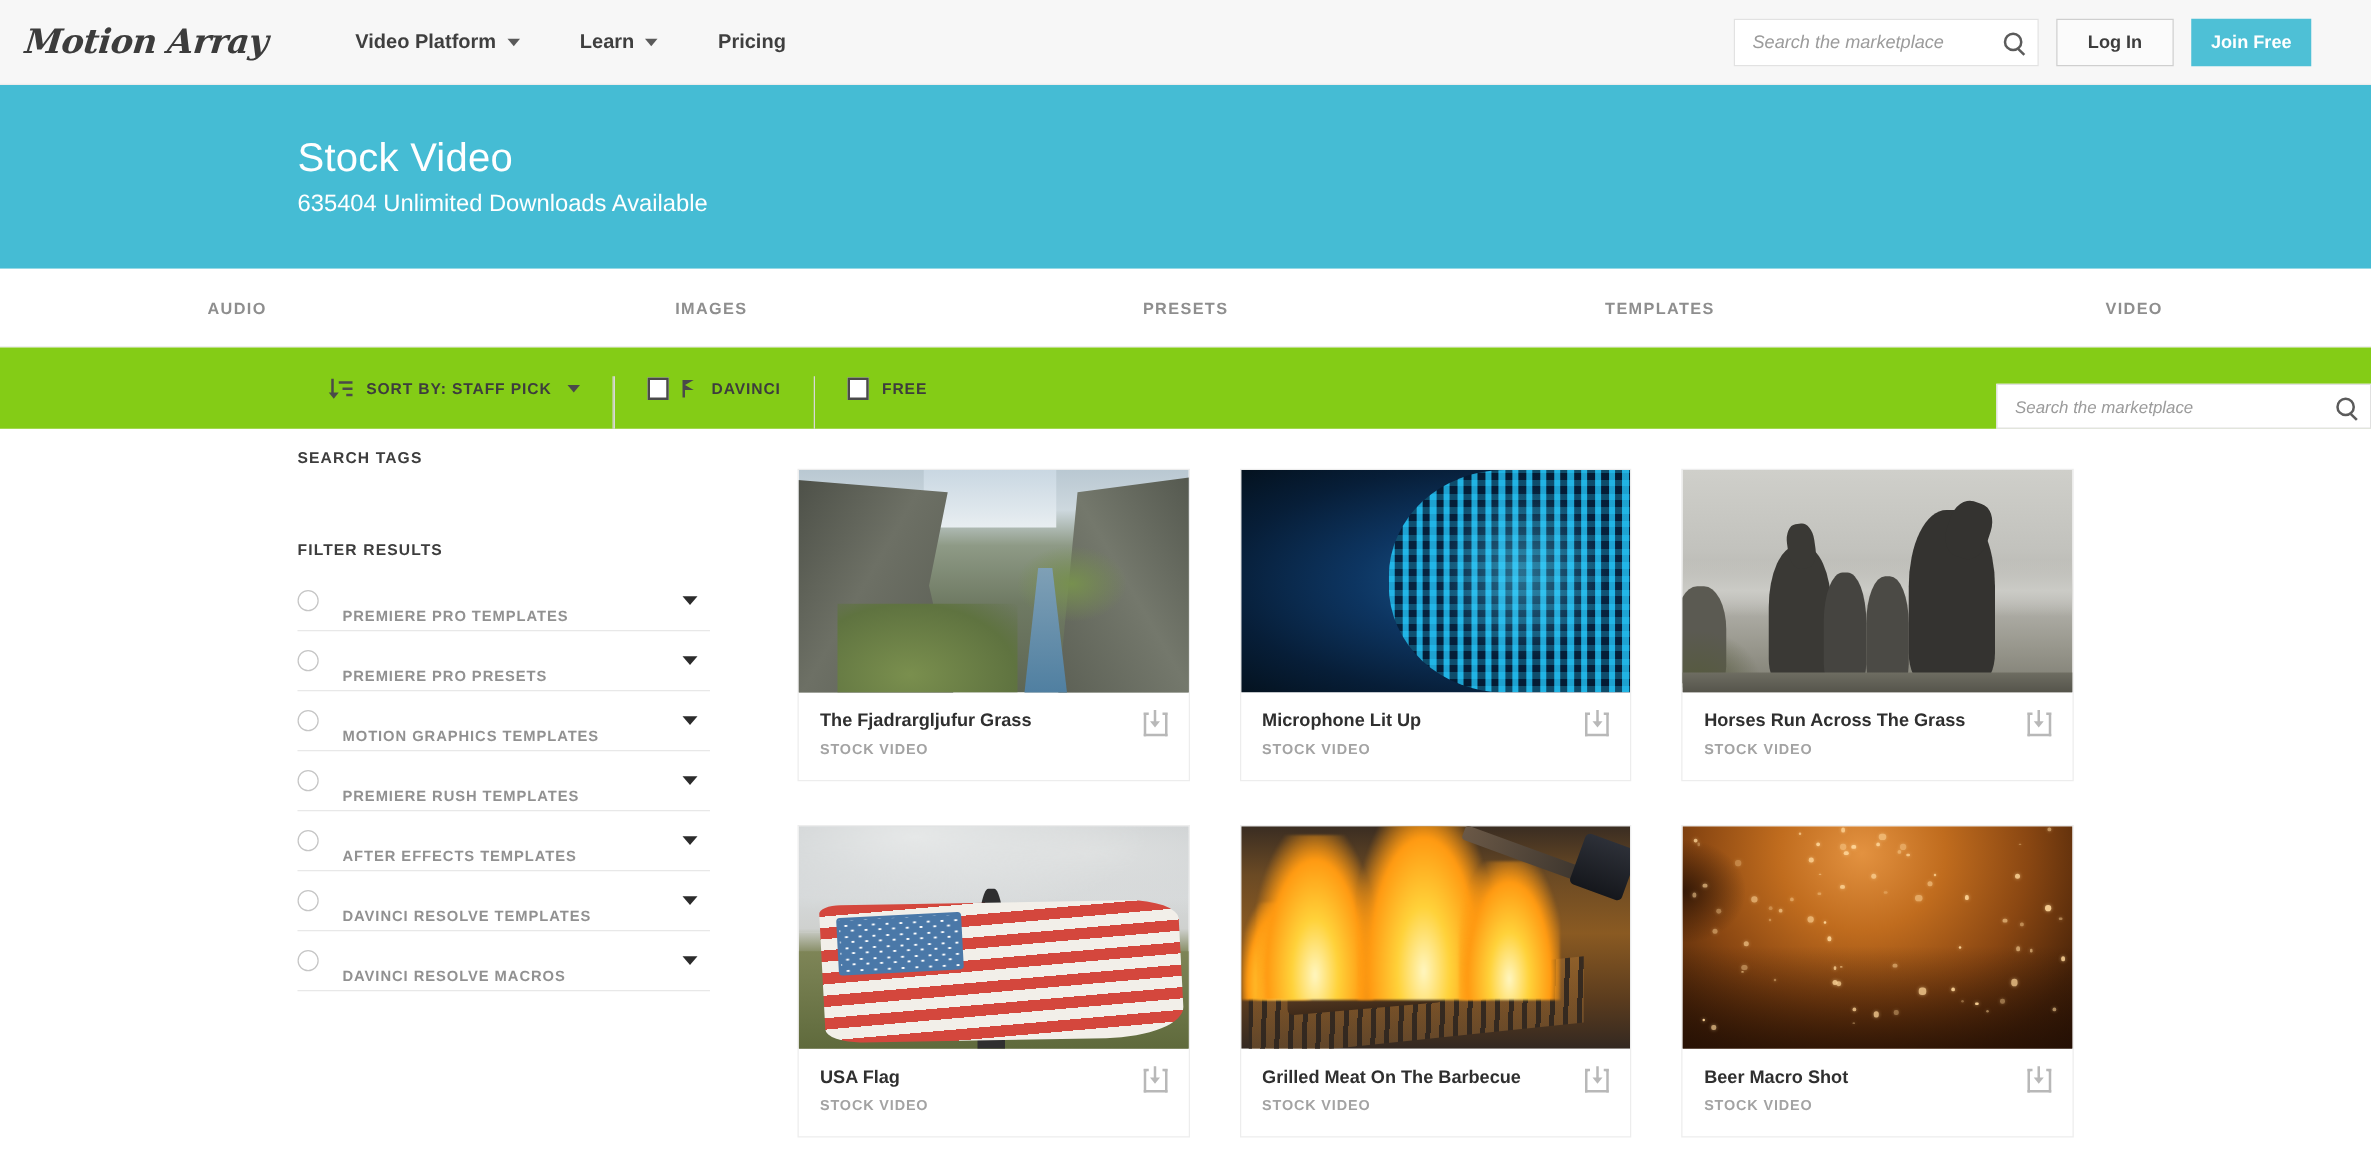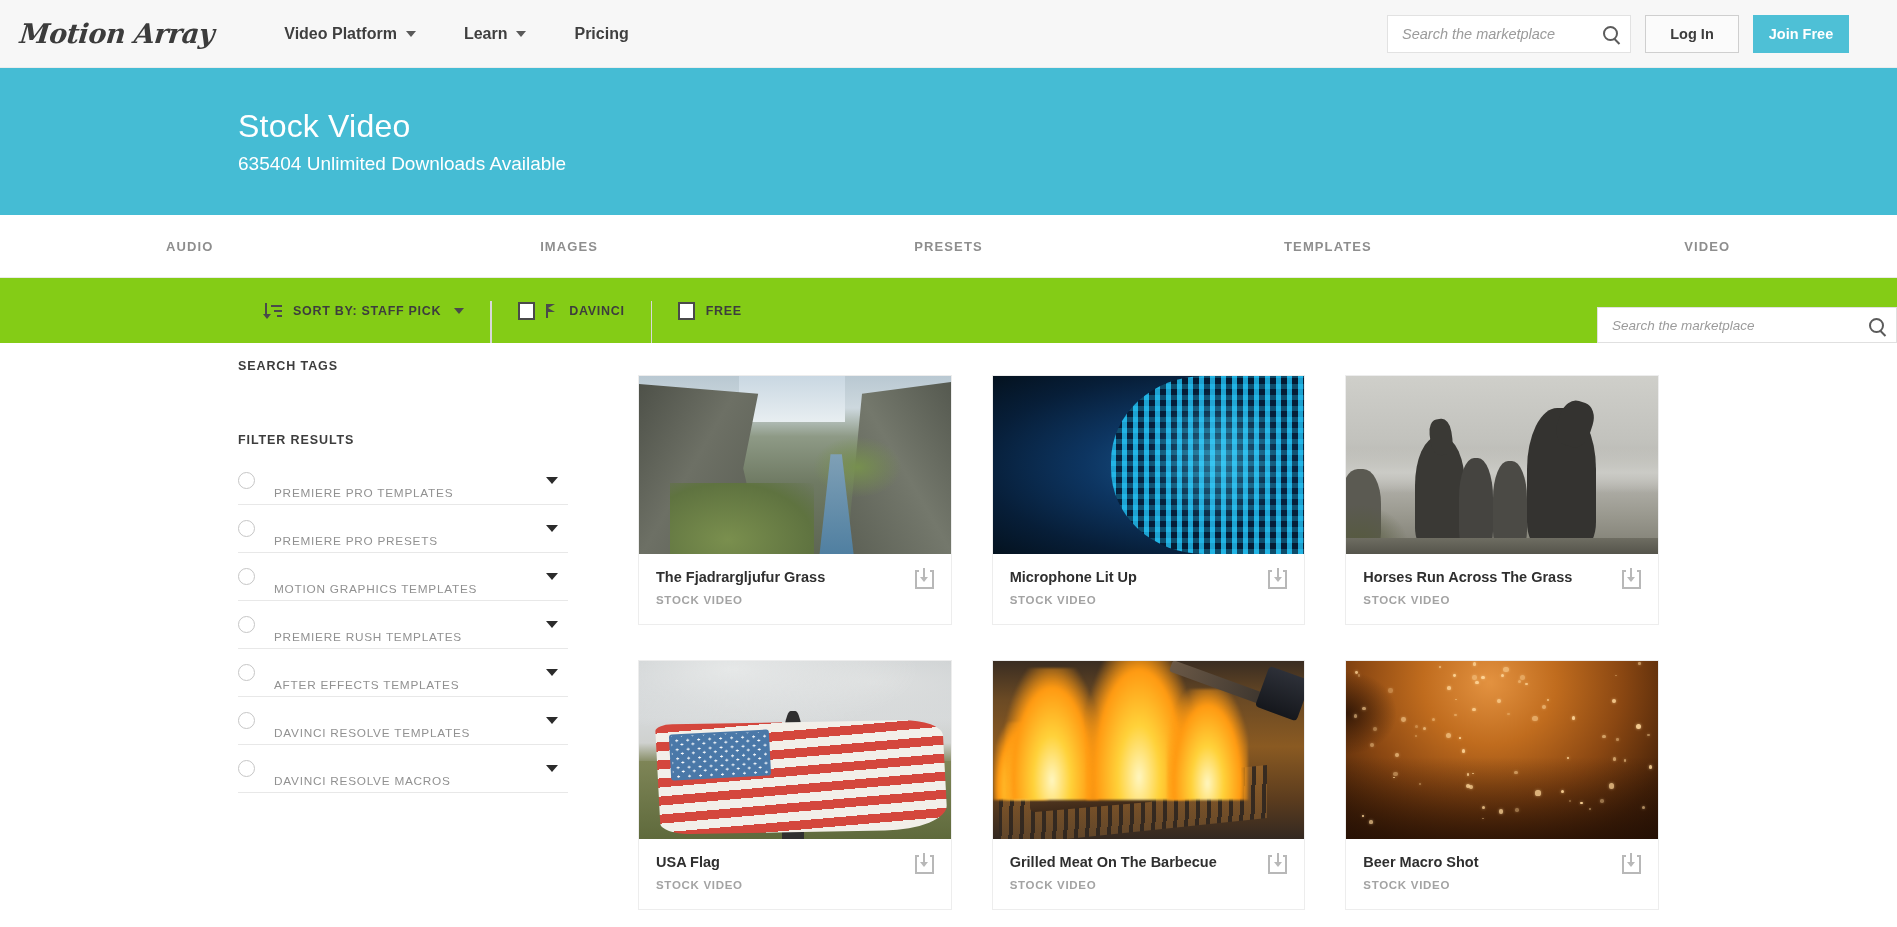--- a/index.html
+++ b/index.html
@@ -273,21 +273,21 @@
   .radio {
     width: 17px; height: 17px;
     border: 1px solid #c6c6c6;
     border-radius: 50%;
     background: #fff;
     flex: none;
     margin-right: 19px;
   }
   .filter-label {
     font-size: 11.8px;
-    font-weight: normal;
+    font-weight: bold;
     letter-spacing: 0.75px;
     color: #919191;
     flex: 1;
     margin-top: 24px;
   }
   .caret-fil {
     width: 0; height: 0;
     border-left: 6px solid transparent;
     border-right: 6px solid transparent;
     border-top: 7px solid #2b2b2b;

